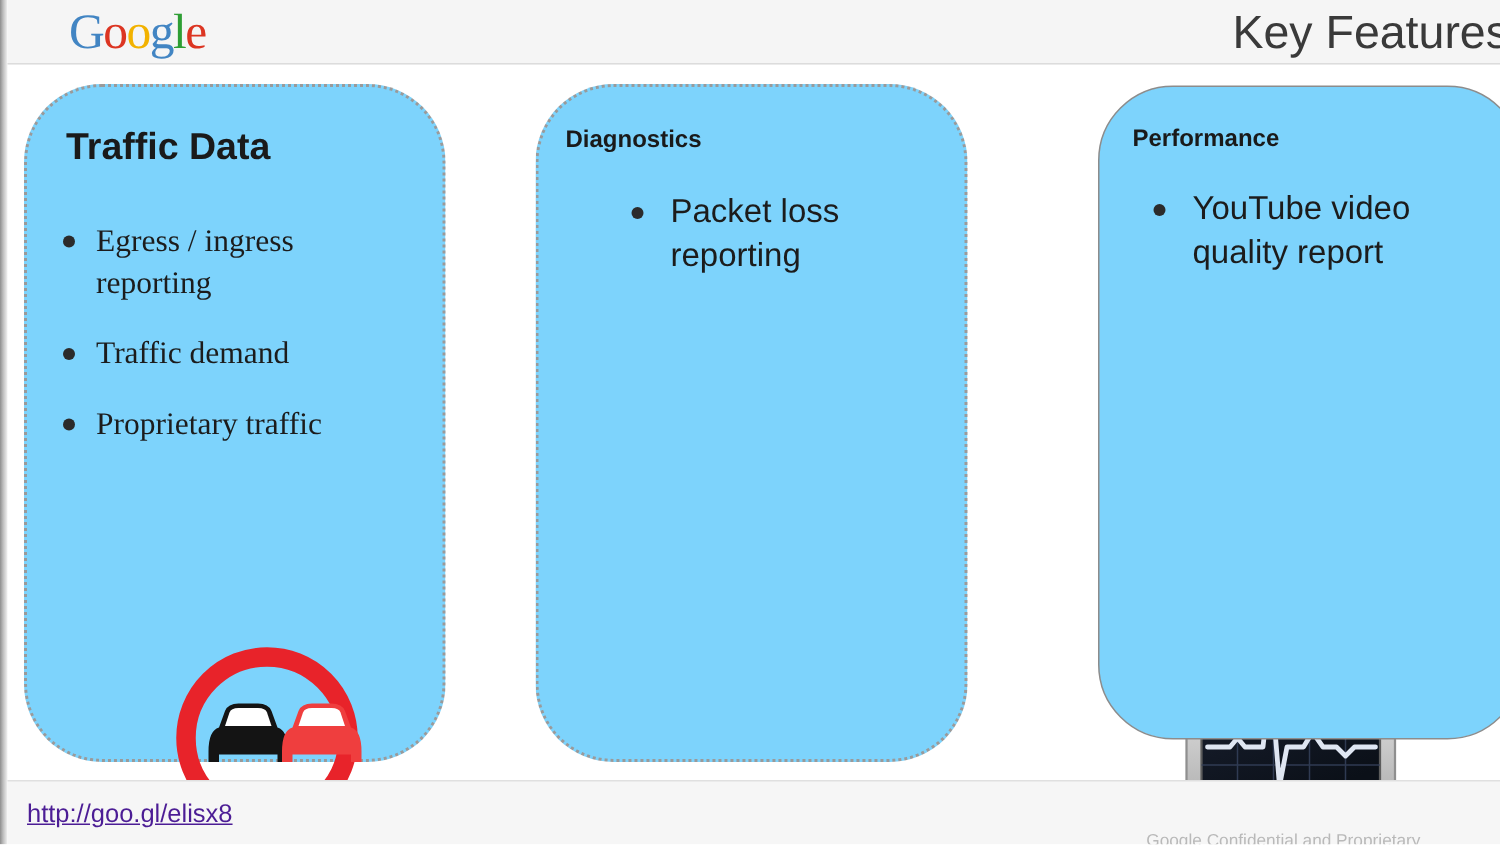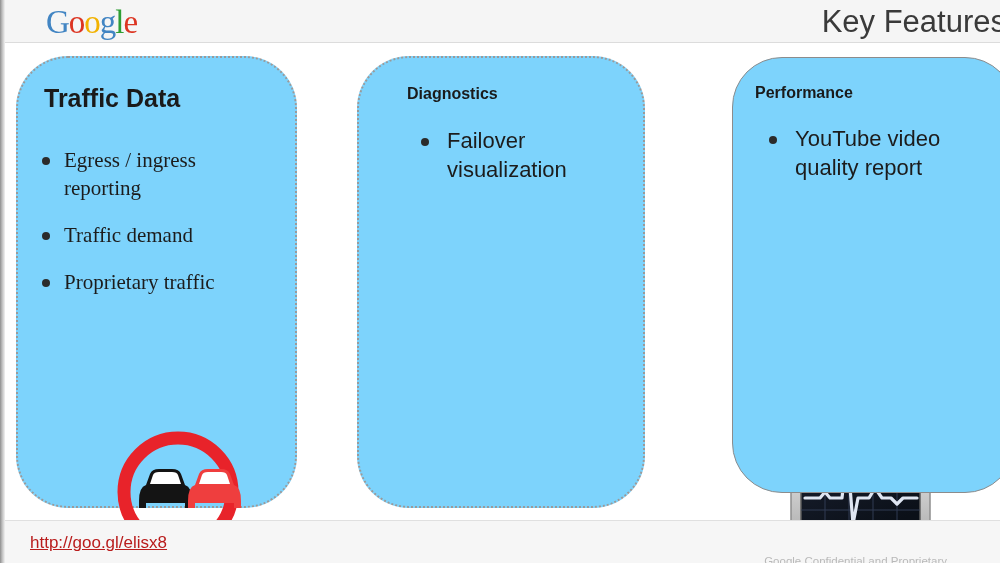--- a/index.html
+++ b/index.html
@@ -88,21 +88,21 @@
     font-weight: bold;
     color: #1a1a1a;
     white-space: nowrap;
   }
   #panel-traffic .panel-title {
     left: 26px; top: 26px;
     font-size: 25px;
     letter-spacing: 0px;
   }
   #panel-diag .panel-title {
-    left: 48px; top: 27px;
+    left: 18px; top: 27px;
     font-size: 16px;
   }
   #panel-perf .panel-title {
     left: 22px; top: 26px;
     font-size: 16px;
   }
 
   .bullets {
     position: absolute;
     list-style: none;
@@ -151,23 +151,22 @@
     left: 5px; top: 520px;
     width: 995px; height: 43px;
     background: #f6f6f6;
     border-top: 1px solid #e0e0e0;
     box-sizing: border-box;
   }
   .footer-link {
     position: absolute;
     left: 13px; top: 12px;
     font-size: 17px;
-    color: #b91c1c;
-    white-space: nowrap;
-    margin-left: 12px;
+    color: #4c1d95;
+    white-space: nowrap;
   }
   .footer-note {
     position: absolute;
     right: 53px; top: 34px;
     font-size: 11.5px;
     color: #b9b9b9;
     white-space: nowrap;
   }
 </style>
 </head>
@@ -205,21 +204,21 @@
           <path d="M83,72 Q83,58 90,56 L94,45 Q96,40 103,40 L116,40 Q123,40 125,45 L129,56 Q136,58 136,72 L136,79 L129,79 L129,74 L90,74 L90,79 L83,79 Z" transform="translate(-9,0)"></path>
         </g>
         <path d="M88,46 Q89,43 94,43 L107,43 Q112,43 113,46 L116,55 L85,55 Z" fill="#ffffff"></path>
       </svg>
     </div>
   </div>
 
   <div class="panel dotted" id="panel-diag">
     <div class="panel-title">Diagnostics</div>
     <ul class="bullets">
-      <li class="bullet-item">Failover visualization</li>
+      <li class="bullet-item">Packet loss reporting</li>
     </ul>
 
     <div class="icon-wrap" id="icon-monitor">
       <svg viewBox="0 0 147 124" width="147" height="124">
         <defs>
           <linearGradient id="bezel" x1="0" y1="0" x2="0" y2="1">
             <stop offset="0%" stop-color="#f2f2f2"></stop>
             <stop offset="45%" stop-color="#d2d2d2"></stop>
             <stop offset="100%" stop-color="#a8a8a8"></stop>
           </linearGradient>

